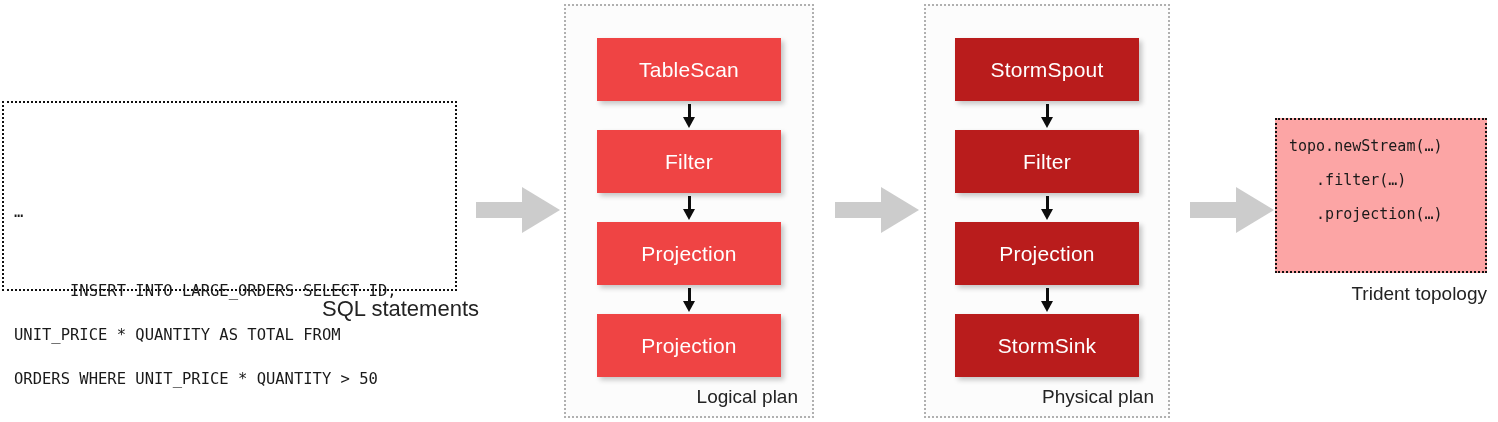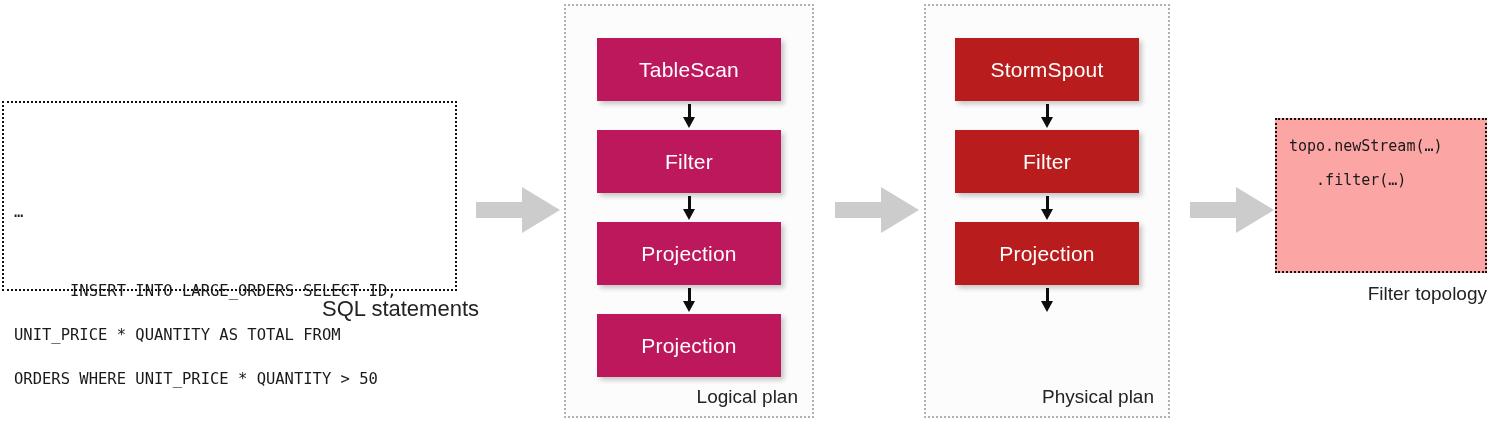--- a/index.html
+++ b/index.html
@@ -91,21 +91,21 @@
     width: 184px;
     height: 63px;
     display: flex;
     align-items: center;
     justify-content: center;
     color: #ffffff;
     font-size: 21px;
     letter-spacing: 0.2px;
     box-shadow: 3px 3px 5px rgba(0,0,0,0.22);
   }
-  .node-green { background: #be185d; }
+  .node-green { background: #ef4444; }
   .node-blue  { background: #b91c1c; }
 
   
   .down-arrow {
     position: relative;
     width: 184px;
     height: 29px;
   }
   .down-arrow .stem {
     position: absolute;
@@ -268,28 +268,31 @@
       </div>
 
       <div class="node-box node-blue">
         <span>Projection</span>
       </div>
       <div class="down-arrow">
         <div class="stem"></div>
         <div class="head"></div>
       </div>
 
+      <div class="node-box node-blue">
+        <span>StormSink</span>
+      </div>
 
     </div>
     <div class="plan-caption">Physical plan</div>
   </div>
 
   <div class="block-arrow" id="arrow-physical-to-trident">
     <div class="shaft"></div>
     <div class="tip"></div>
   </div>
 
   <div id="trident-panel">
-    <div id="trident-code"><div>topo.newStream(…)</div><div>   .filter(…)</div></div>
-  </div>
-  <div id="trident-caption">Filter topology</div>
+    <div id="trident-code"><div>topo.newStream(…)</div><div>   .filter(…)</div><div>   .projection(…)</div></div>
+  </div>
+  <div id="trident-caption">Trident topology</div>
 
 </div>
 
 </body></html>

